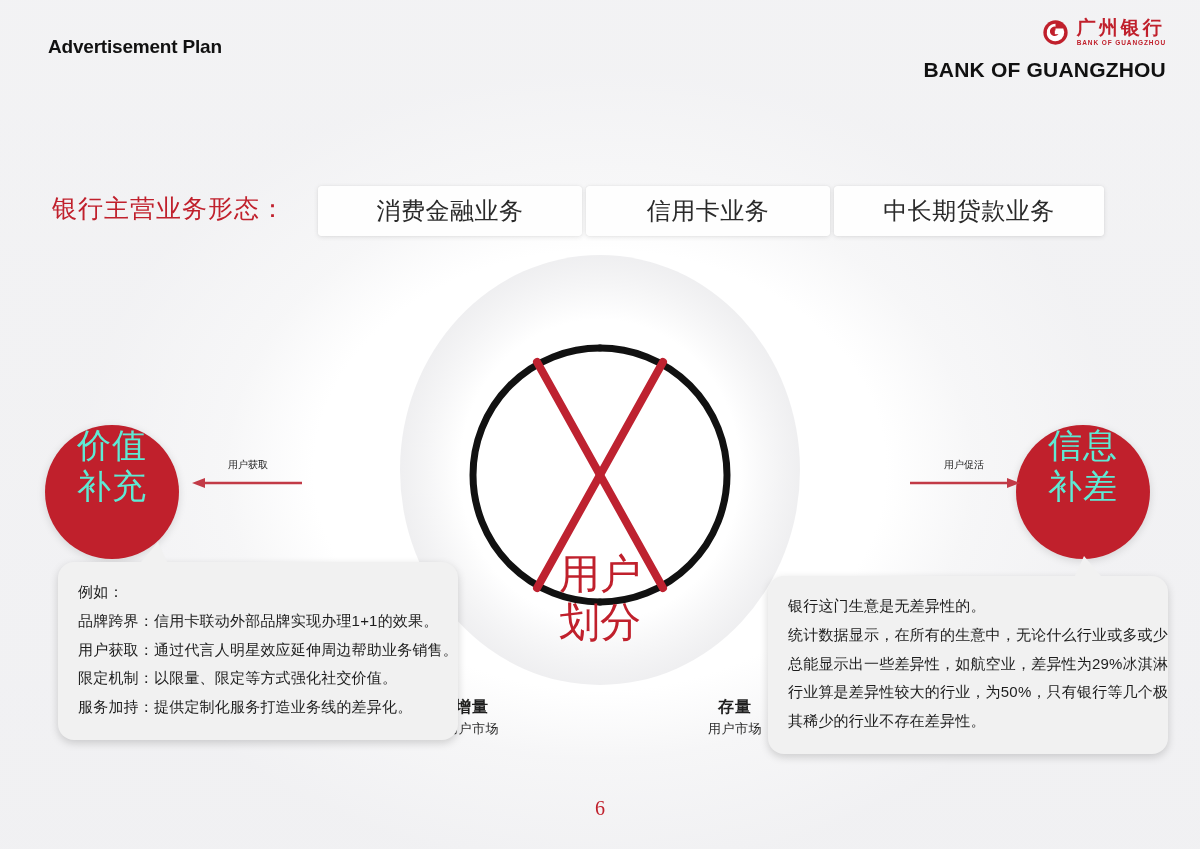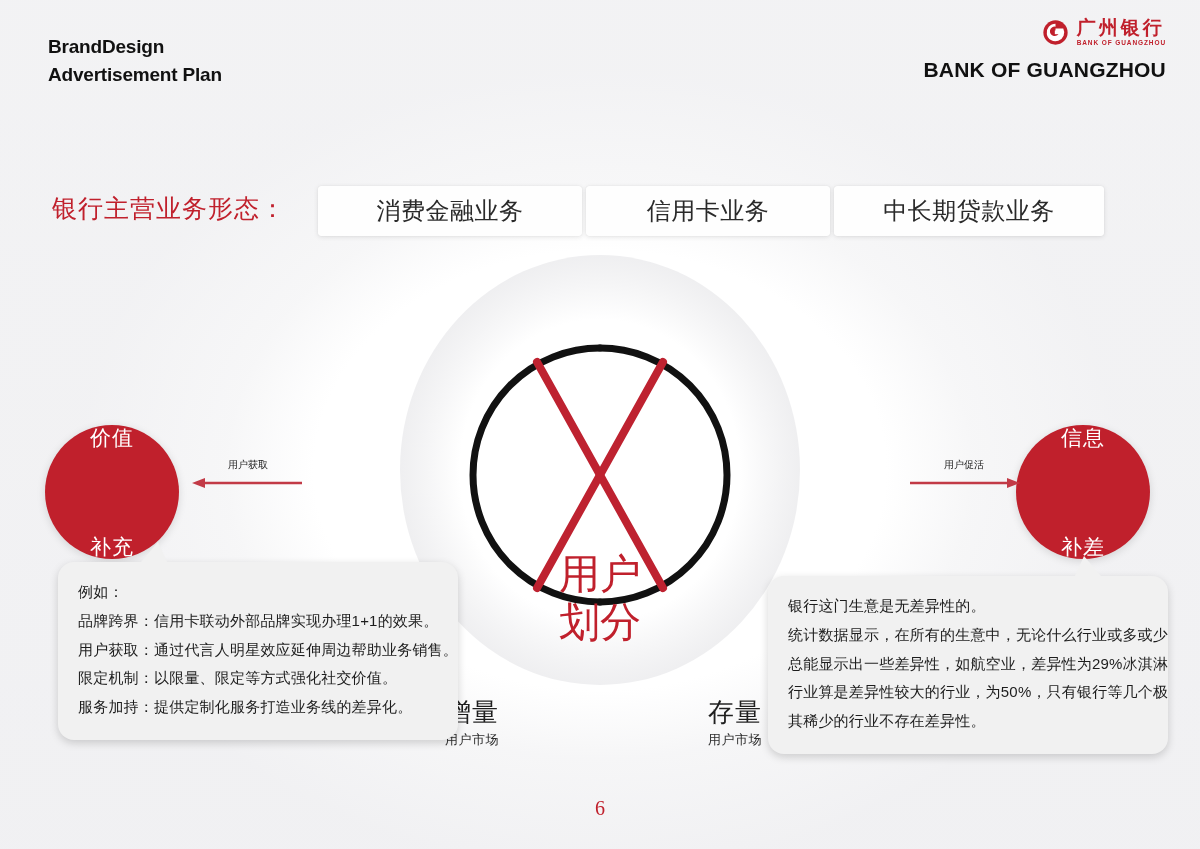--- a/index.html
+++ b/index.html
@@ -126,46 +126,46 @@
   .user-div {
     left: 530px; top: 300px;
     width: 140px;
     font-size: 41px;
     color: #C0202C;
     line-height: 1.18;
   }
   .mkt-left  { left: 402px; top: 448px; width: 140px; }
   .mkt-right { left: 665px; top: 448px; width: 140px; }
   .mkt-main {
-    font-size: 26px;
+    font-size: 16px;
     color: #1f1f1f;
-    font-weight: normal;
+    font-weight: bold;
     line-height: 1.1;
     letter-spacing: 1px;
   }
   .mkt-sub {
     font-size: 13px;
     color: #2c2c2c;
     margin-top: 4px;
     letter-spacing: 0.5px;
   }
 
   
   .redcircle {
     position: absolute;
     width: 134px;
     height: 134px;
     border-radius: 50%;
     background: #C0202C;
-    color: #ffffff;
+    color: #5eead4;
     display: flex;
     flex-direction: column;
     align-items: center;
-    justify-content: space-between;
-    font-size: 21px;
+    justify-content: flex-start;
+    font-size: 34px;
     line-height: 1.2;
     letter-spacing: 1px;
     box-shadow: 0 2px 8px rgba(0,0,0,0.13);
   }
   .redcircle.left  { left: 45px;  top: 425px; }
   .redcircle.right { left: 1016px; top: 425px; }
 
   
   .flow { position: absolute; }
   .flow .flow-label {
@@ -214,21 +214,20 @@
     color: #C0202C;
     font-family: "Liberation Serif", "DejaVu Serif", serif;
   }
 </style>
 </head>
 <body>
 
 <div class="slide">
 
   <div class="header-title">
-    <div>BrandDesign</div>
     <div>Advertisement Plan</div>
   </div>
 
   <div class="brand-block">
     <div class="brand-top">
       <svg class="brand-mark" viewBox="0 0 40 40">
         <circle cx="20" cy="20" r="18" fill="#C0202C"></circle>
         <path d="M20 7 a13 13 0 1 0 11.5 7 h-11.5 v5.5 h5.6 a7 7 0 1 1 -5.6 -8.2 z" fill="#ffffff"></path>
         <rect x="19" y="17" width="10" height="5.5" fill="#ffffff"></rect>
       </svg>

